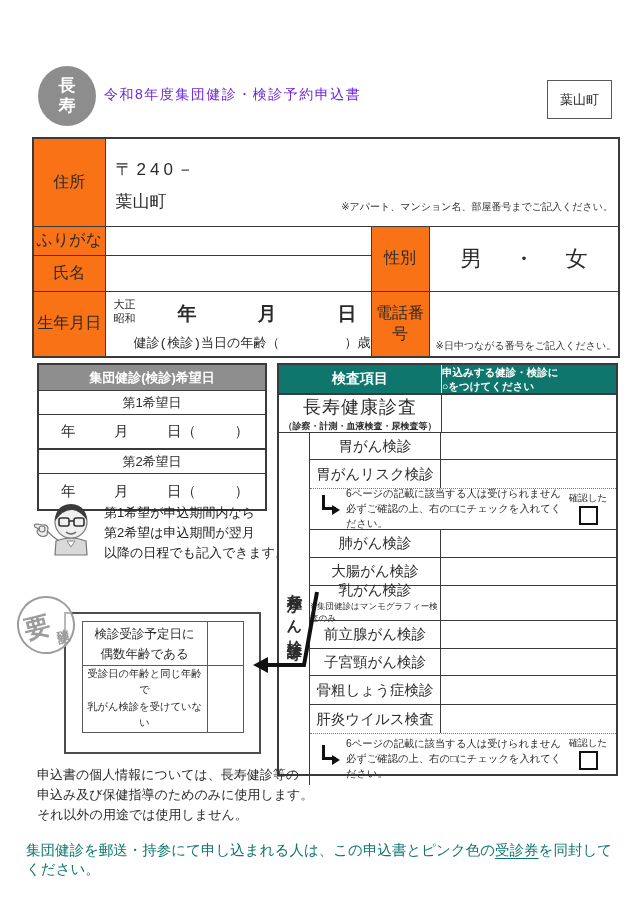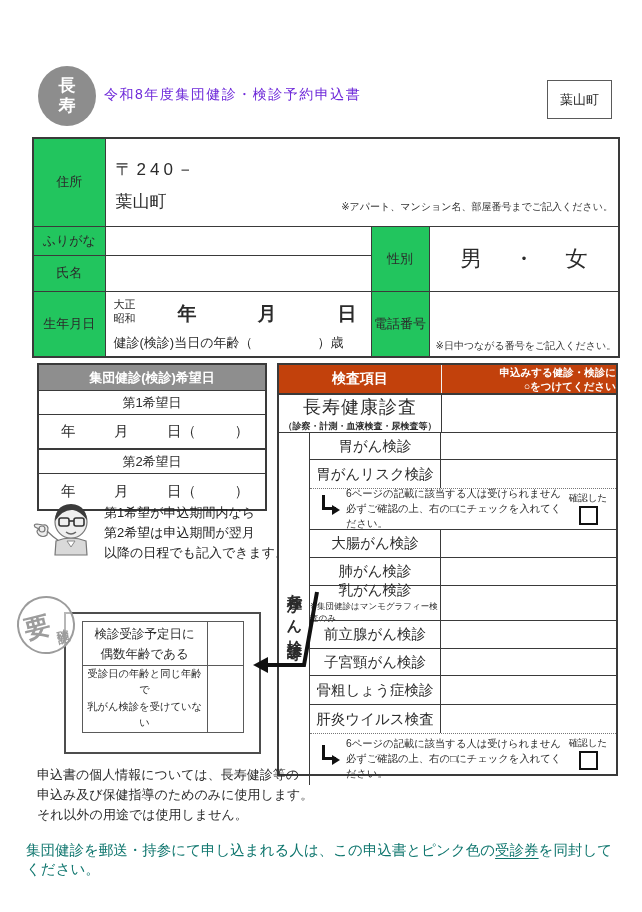--- a/index.html
+++ b/index.html
@@ -11,56 +11,56 @@
            border-radius:50%; color:#fff; display:flex; flex-direction:column; align-items:center;
            justify-content:center; font-size:17px; font-weight:bold; line-height:1.15; }
   .page-title { position:absolute; left:104px; top:86px; font-size:14px; letter-spacing:1.5px; color:#6d28d9; }
   .town-box { position:absolute; left:547px; top:80px; width:65px; height:39px; border:1.5px solid #5a5a5a;
               display:flex; align-items:center; justify-content:center; font-size:13px; }
 
   
   .main-table { position:absolute; left:32px; top:137px; width:586px; border-collapse:collapse;
                 table-layout:fixed; border:2px solid #3a3a3a; }
   .main-table th, .main-table td { border:1px solid #3a3a3a; vertical-align:middle; }
-  .main-table th { background:#22c55e; font-weight:normal; font-size:13px; text-align:center; }
+  .main-table th { background:#f97316; font-weight:normal; font-size:16px; text-align:center; }
   .addr-cell { position:relative; }
   .postal { font-size:17px; letter-spacing:4px; margin:7px 0 0 10px; }
   .town-val { font-size:17px; margin:9px 0 0 10px; }
   .addr-note { position:absolute; right:5px; bottom:12px; font-size:10px; color:#333; }
   .sex-cell { font-size:22px; }
   .sex-inner { display:flex; justify-content:space-evenly; align-items:center; }
   .birth-cell { position:relative; }
   .era { position:absolute; left:8px; top:5px; font-size:11px; line-height:1.35; }
   .bdate { position:absolute; left:72px; right:14px; top:9px; display:flex; justify-content:space-between;
            font-size:19px; font-weight:bold; }
-  .age-note { position:absolute; left:8px; bottom:4px; font-size:13px; }
+  .age-note { position:absolute; left:28px; bottom:4px; font-size:13px;font-family:Liberation Mono, monospace; }
   .phone-cell { position:relative;text-align:right; }
   .phone-note { position:absolute; left:6px; bottom:3px; font-size:10px; color:#333; }
 
   
   .pref-table { position:absolute; left:37px; top:363px; width:230px; border:2px solid #3a3a3a; background:#fff; }
   .pref-header { height:26px; background:#8e8e8e; color:#fff; font-weight:bold; font-size:13px;
                  display:flex; align-items:center; justify-content:center; border-bottom:1.5px solid #3a3a3a; }
   .pref-label { height:24px; font-size:13px; display:flex; align-items:center; justify-content:center;
                 border-bottom:1px solid #3a3a3a; }
   .pref-date { height:35px; display:flex; align-items:center; justify-content:space-between;
                font-size:14.5px; padding:0 16px 0 22px; border-bottom:2px solid #3a3a3a; }
   .pref-date.last { border-bottom:none; }
 
   
   .mascot { position:absolute; left:33px; top:497px; width:70px; height:64px; }
   .tip-text { position:absolute; left:104px; top:503px; font-size:13px; line-height:1.55; color:#222; }
 
   
   .exam-table { position:absolute; left:277px; top:363px; width:341px; height:413px;
                 border:2px solid #3a3a3a; display:flex; flex-direction:column; background:#fff; }
-  .exam-header { height:36px; background:#c2410c; color:#fff; display:flex; border-bottom:2px solid #3a3a3a; }
+  .exam-header { height:36px; background:#0f766e; color:#fff; display:flex; border-bottom:2px solid #3a3a3a; }
   .hdr-item { width:163px; display:flex; align-items:center; justify-content:center; font-size:14px;
               font-weight:bold; border-right:1.5px solid #f2f2f2; }
-  .hdr-apply { flex:1; display:flex; flex-direction:column; align-items:flex-end; justify-content:center;
+  .hdr-apply { flex:1; display:flex; flex-direction:column; align-items:flex-start; justify-content:center;
                font-size:10.5px; font-weight:bold; line-height:1.35; }
   .chouju-row { height:38px; display:flex; border-bottom:1px solid #3a3a3a; }
   .chouju-cell { width:163px; border-right:1px solid #3a3a3a; display:flex; flex-direction:column;
                  align-items:center; justify-content:center; }
   .chouju-title { font-size:18px; font-weight:normal; letter-spacing:1px; }
   .chouju-sub { font-size:9px; font-weight:bold; margin-top:1px; }
   .gan-section { flex:1; display:flex; }
   .side-col { width:31px; border-right:1px solid #3a3a3a; display:flex; align-items:center; justify-content:center; }
   .side-text { writing-mode:vertical-rl; font-size:15px; font-weight:bold; letter-spacing:3px; }
   .rows-col { flex:1; display:flex; flex-direction:column; }
@@ -240,25 +240,25 @@
           <div class="caution-text">
             <div>6ページの記載に該当する人は受けられません</div>
             <div>必ずご確認の上、右の□にチェックを入れてください。</div>
           </div>
           <div class="confirm-wrap">
             <div class="confirm-label">確認した</div>
             <div class="checkbox"></div>
           </div>
         </div>
         <div class="exam-row" style="height:28px">
+          <div class="name">肺がん検診</div>
+          <div class="ans"></div>
+        </div>
+        <div class="exam-row" style="height:28px">
           <div class="name">大腸がん検診</div>
-          <div class="ans"></div>
-        </div>
-        <div class="exam-row" style="height:28px">
-          <div class="name">肺がん検診</div>
           <div class="ans"></div>
         </div>
         <div class="exam-row" style="height:35px">
           <div class="name">
             <span>乳がん検診</span>
             <span class="subnote">※集団健診はマンモグラフィー検査のみ</span>
           </div>
           <div class="ans"></div>
         </div>
         <div class="exam-row" style="height:28px">

